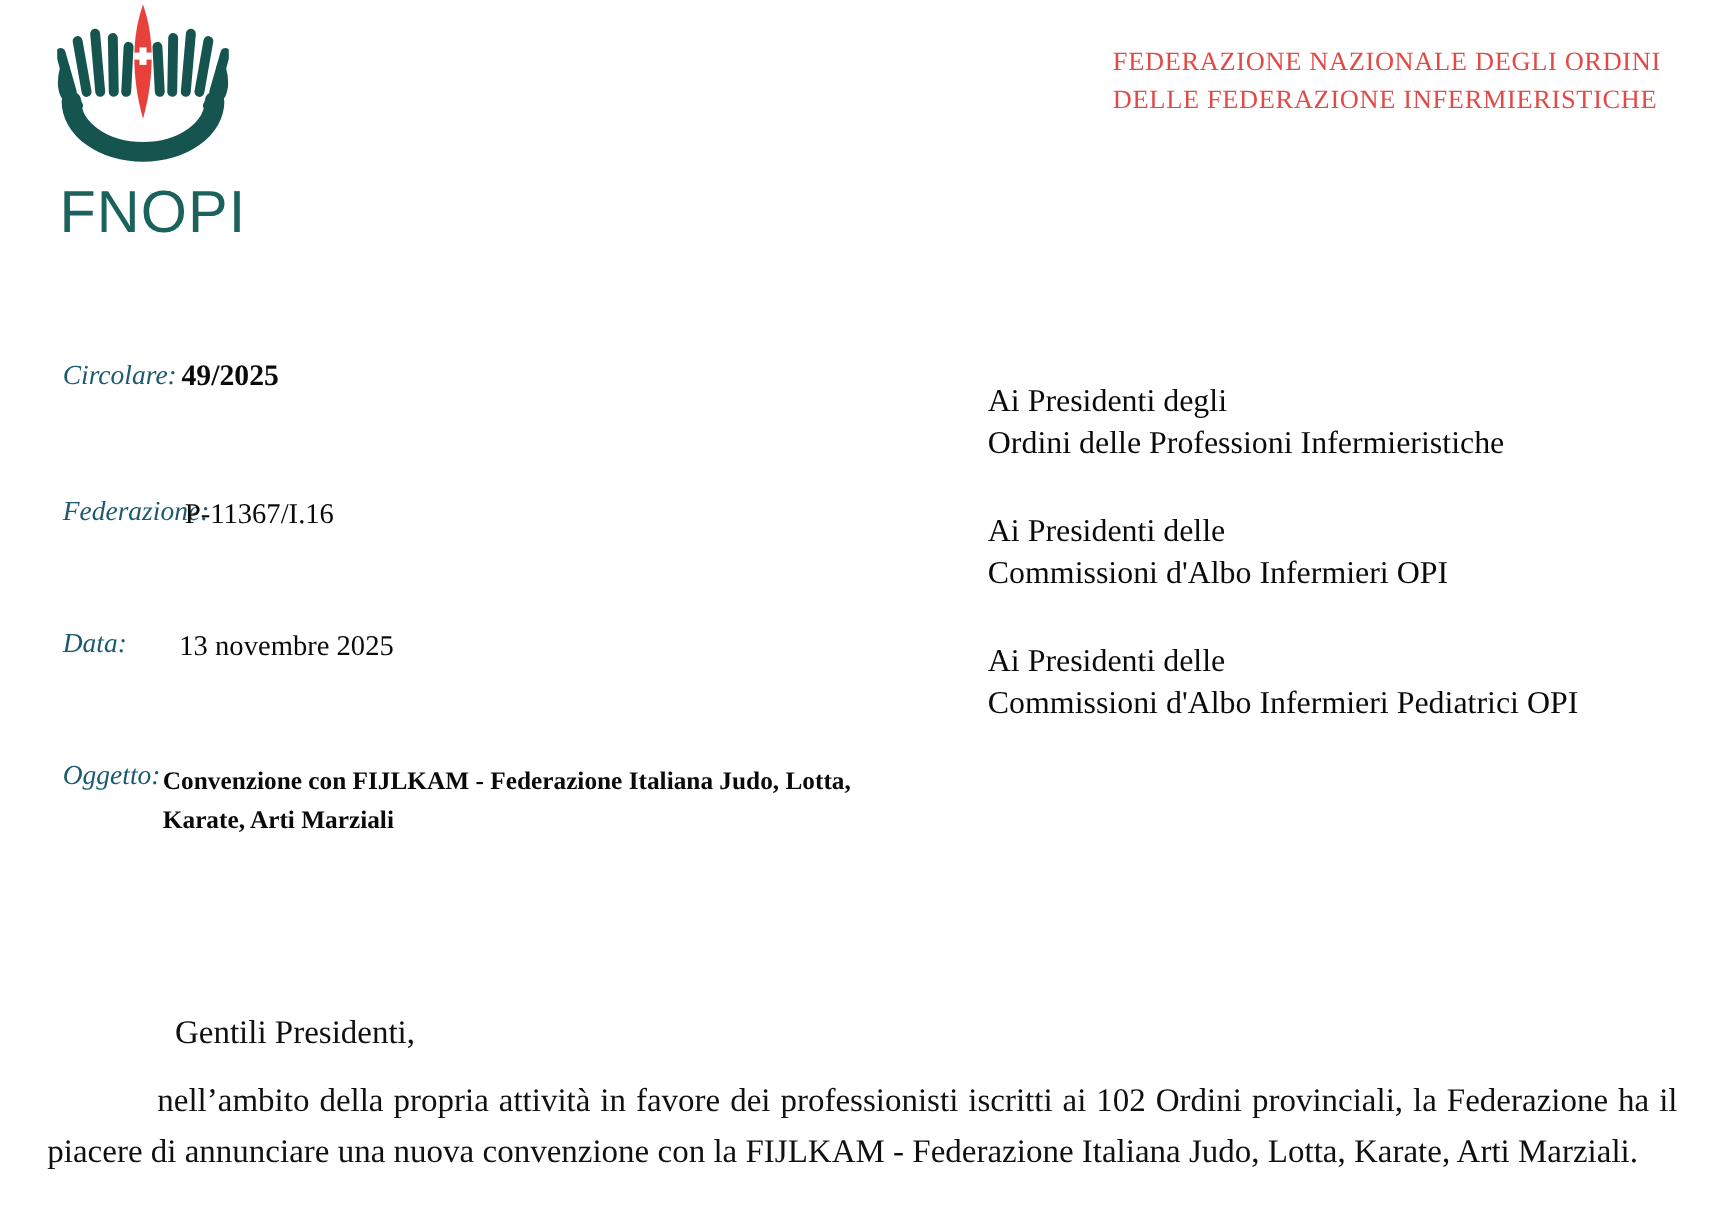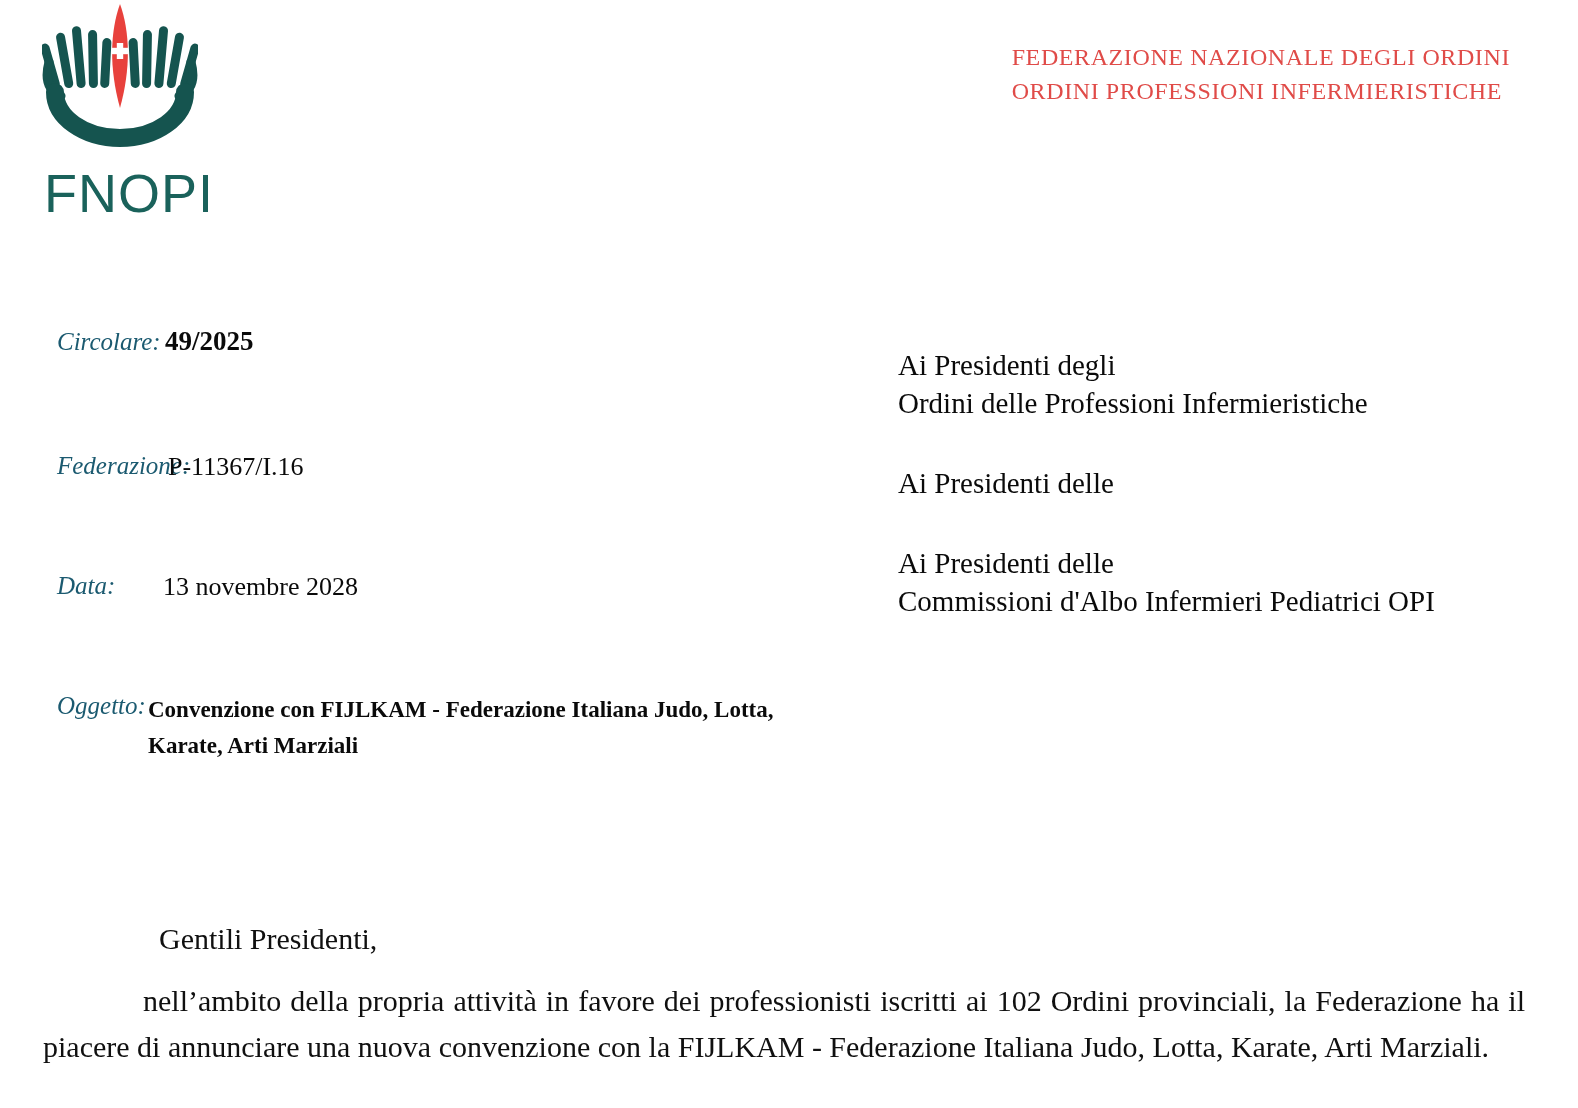--- a/index.html
+++ b/index.html
@@ -6,21 +6,21 @@
   .page{
     position:relative;
     width:1578px;height:1108px;
     background:#ffffff;
     font-family:"Liberation Serif", serif;
     color:#101010;
     overflow:hidden;
   }
 
   
-  .logo{position:absolute;left:42px;top:4px;width:170px;}
+  .logo{position:absolute;left:52px;top:4px;width:170px;}
   .logo-mark{display:block;}
   .logo-text{
     margin-top:16px;margin-left:2px;
     font-family:"Liberation Sans", sans-serif;
     font-size:54px;line-height:54px;
     letter-spacing:1px;
     color:#1a625b;
   }
 
   
@@ -107,50 +107,51 @@
       <g fill="#ffffff">
         <rect x="74.8" y="39" width="6.4" height="16"></rect>
         <rect x="70" y="43.8" width="16" height="6.4"></rect>
       </g>
     </svg>
     <div class="logo-text">FNOPI</div>
   </div>
 
   <div class="letterhead">
     <div>FEDERAZIONE NAZIONALE DEGLI ORDINI</div>
-    <div>ORDINI PROFESSIONI INFERMIERISTICHE</div>
+    <div>DELLE FEDERAZIONE INFERMIERISTICHE</div>
   </div>
 
   <div class="meta-row row-circolare">
     <span class="meta-label">Circolare:</span>
     <span class="meta-value val-circolare">49/2025</span>
   </div>
 
   <div class="meta-row row-protocollo">
     <span class="meta-label">Federazione:</span>
     <span class="meta-value val-protocollo">P-11367/I.16</span>
   </div>
 
   <div class="meta-row row-data">
     <span class="meta-label">Data:</span>
-    <span class="meta-value val-data">13 novembre 2028</span>
+    <span class="meta-value val-data">13 novembre 2025</span>
   </div>
 
   <div class="meta-row row-oggetto">
     <span class="meta-label">Oggetto:</span>
     <span class="meta-value val-oggetto">Convenzione con FIJLKAM - Federazione Italiana Judo, Lotta, Karate, Arti Marziali</span>
   </div>
 
   <div class="recipients">
     <div class="recipient">
       <div>Ai Presidenti degli</div>
       <div>Ordini delle Professioni Infermieristiche</div>
     </div>
     <div class="recipient">
       <div>Ai Presidenti delle</div>
+      <div>Commissioni d'Albo Infermieri OPI</div>
     </div>
     <div class="recipient">
       <div>Ai Presidenti delle</div>
       <div>Commissioni d'Albo Infermieri Pediatrici OPI</div>
     </div>
   </div>
 
   <div class="letter-body">
     <p class="greeting">Gentili Presidenti,</p>
     <p class="paragraph">nell’ambito della propria attività in favore dei professionisti iscritti ai 102 Ordini provinciali, la Federazione ha il piacere di annunciare una nuova convenzione con la FIJLKAM - Federazione Italiana Judo, Lotta, Karate, Arti Marziali.</p>

